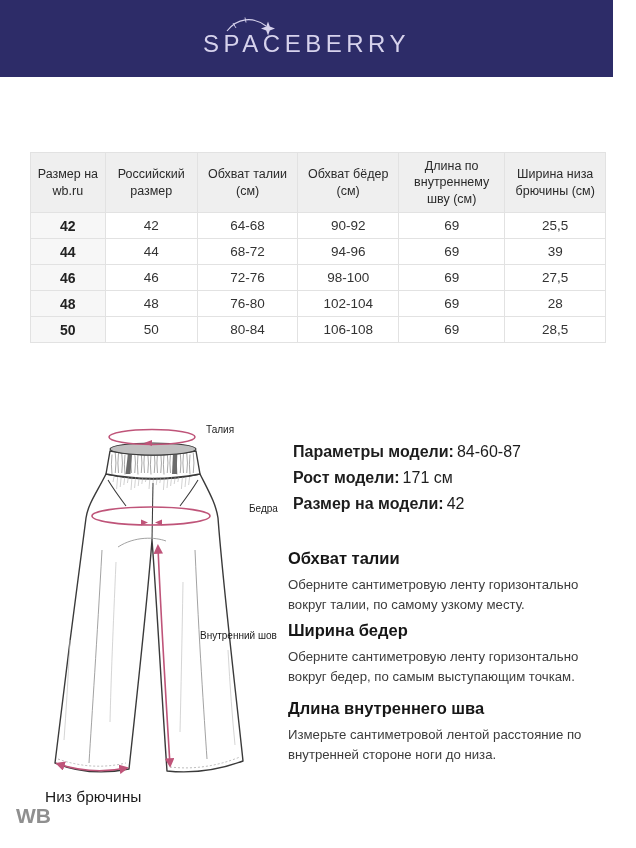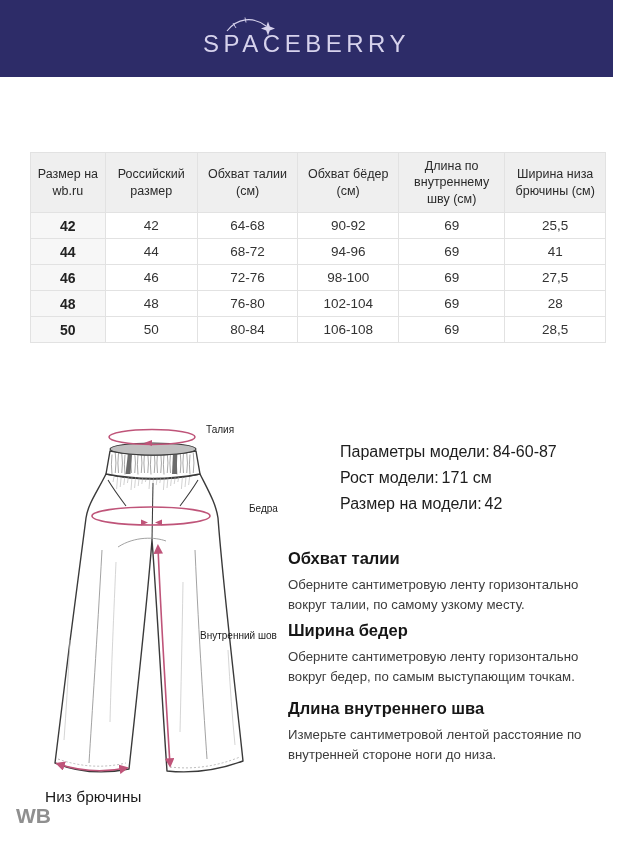--- a/index.html
+++ b/index.html
@@ -51,21 +51,21 @@
   .gather{stroke:#5f5f5f;stroke-width:.55;fill:none;}
   .gather2{stroke:#a5a5a5;stroke-width:.5;}
   .diagram-label{position:absolute;font-size:10px;color:#1b1b1b;}
   .lbl-waist{left:206px;top:424px;}
   .lbl-hips{left:227px;top:503px;margin-left:22px;}
   .lbl-inseam{left:180px;top:630px;width:104px;line-height:1.2;margin-left:20px;}
   .lbl-hem{left:45px;top:788px;font-size:15.5px;}
   .watermark{position:absolute;left:16px;top:804px;font-size:21px;font-weight:bold;color:var(--wm);}
   
   .model-info{position:absolute;left:293px;top:439px;font-size:16px;line-height:26px;color:#1d1d1d;}
-  .mi-label{font-weight:normal;margin-right:3px;margin-left:47px;}
+  .mi-label{font-weight:bold;margin-right:3px;}
   .guide{position:absolute;left:288px;width:322px;}
   .guide-1{top:549px;} .guide-2{top:621px;} .guide-3{top:699px;}
   .guide h3{font-size:16.5px;font-weight:bold;color:#161616;margin:0 0 7px;}
   .guide p{font-size:13.2px;color:#3c3c3c;line-height:1.52;width:312px;}
 </style>
 </head>
 <body>
 
 <div class="page">
 
@@ -108,21 +108,21 @@
         <td>90-92</td>
         <td>69</td>
         <td>25,5</td>
       </tr>
       <tr>
         <td class="first">44</td>
         <td>44</td>
         <td>68-72</td>
         <td>94-96</td>
         <td>69</td>
-        <td>41</td>
+        <td>39</td>
       </tr>
       <tr>
         <td class="first">46</td>
         <td>46</td>
         <td>72-76</td>
         <td>98-100</td>
         <td>69</td>
         <td>27,5</td>
       </tr>
       <tr>

